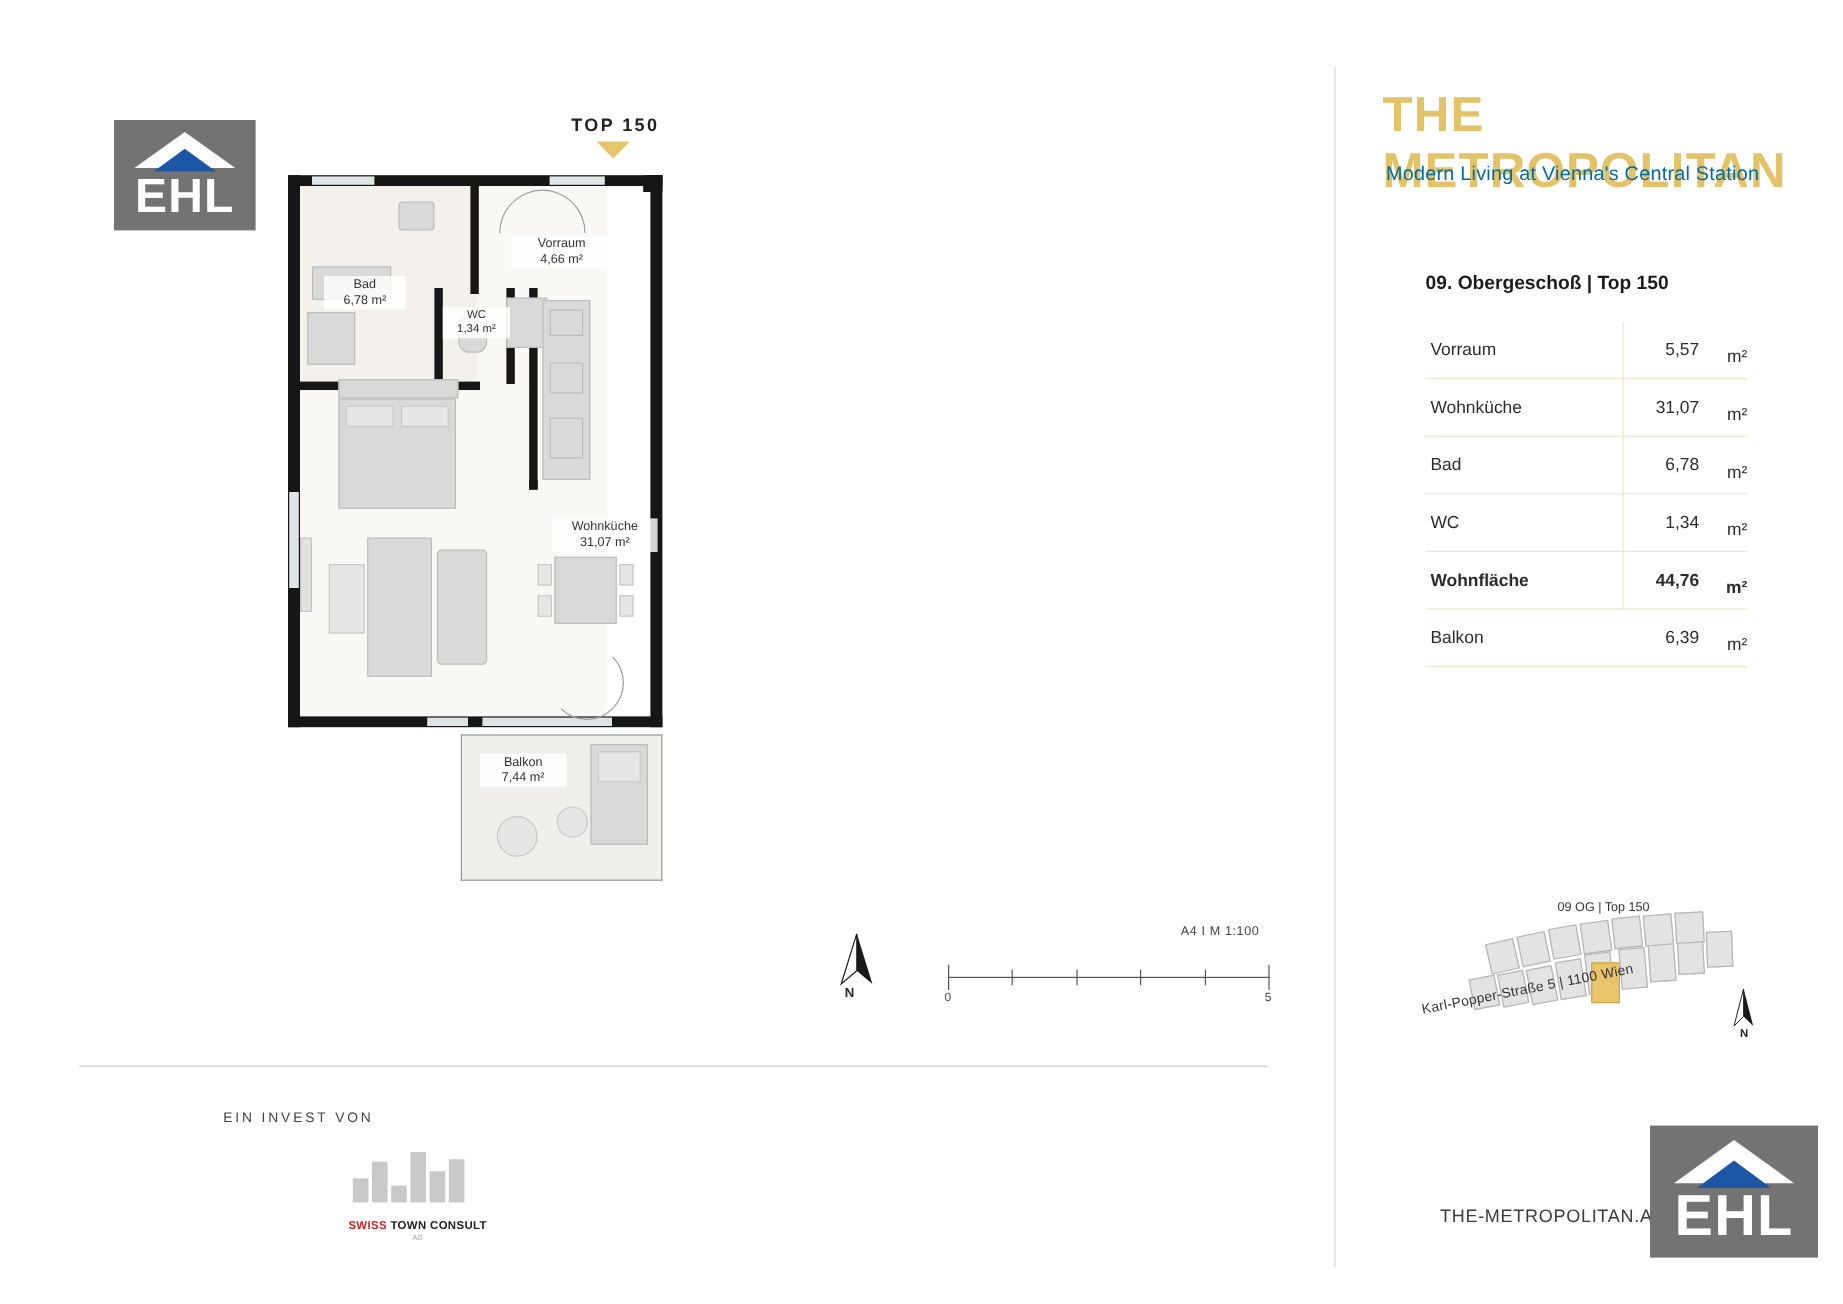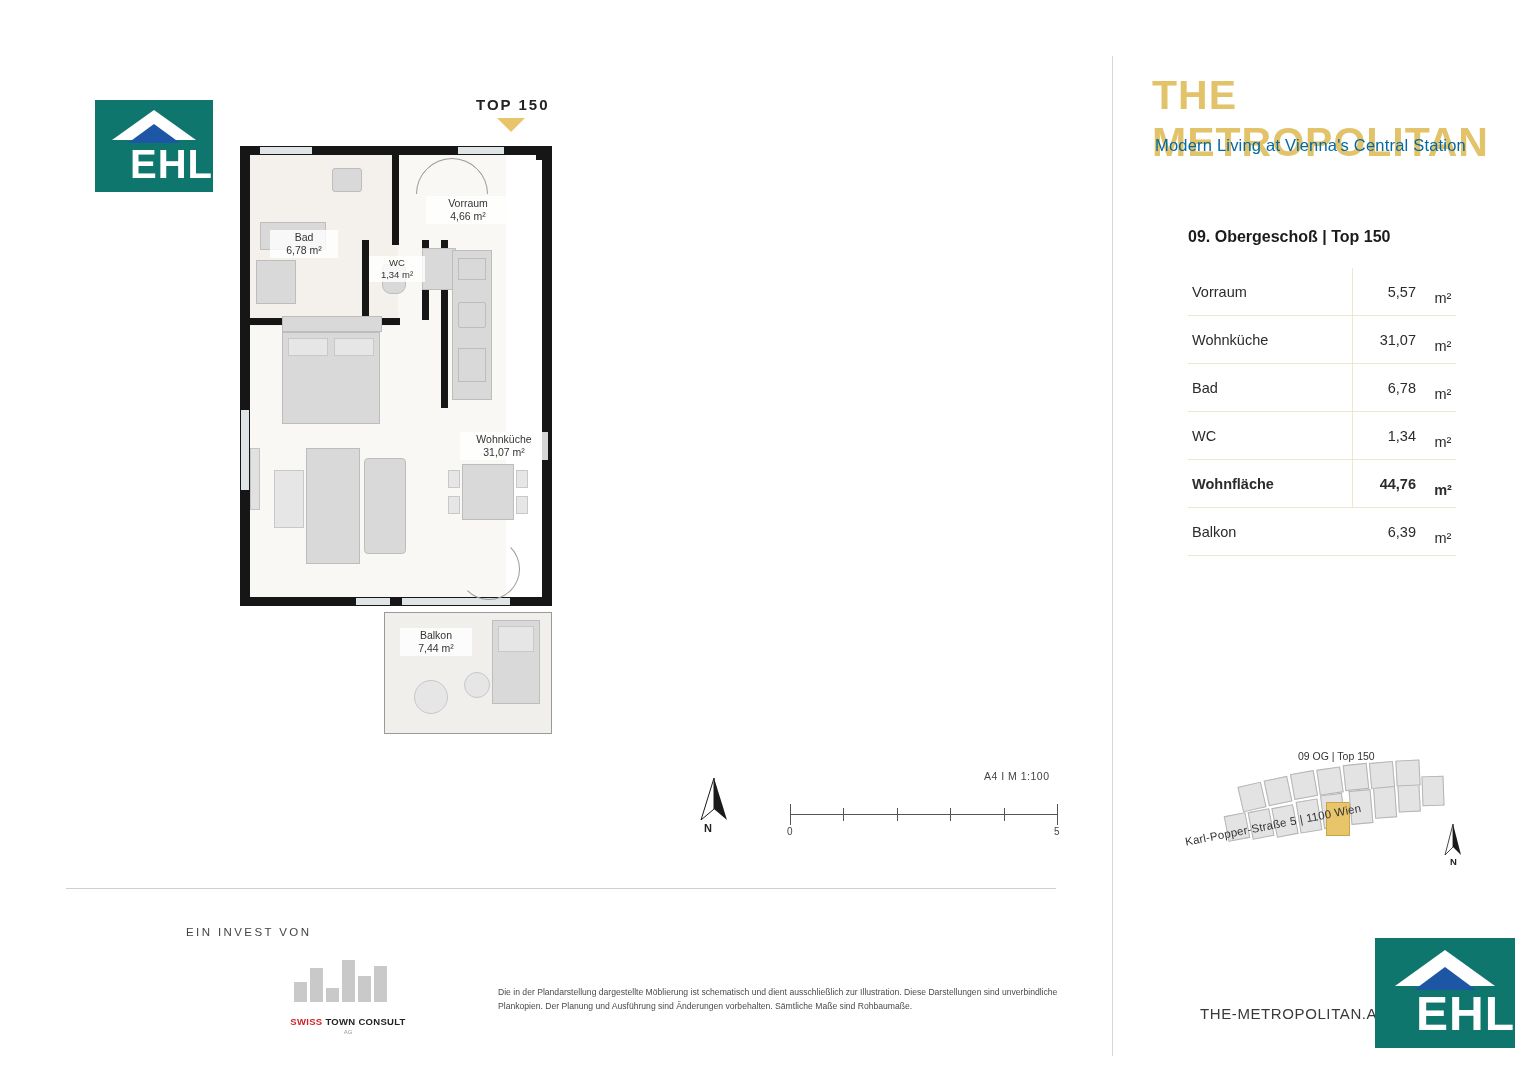--- a/index.html
+++ b/index.html
@@ -16,22 +16,22 @@
 
   
   .vdivider {
     position:absolute; left:1112px; top:56px; width:1px; height:1000px;
     background:#d8d8d8;
   }
 
   
   .ehl-logo {
     position:absolute; width:118px; height:92px;
-    background:#0f766e;
-    display:flex; align-items:flex-end; justify-content:flex-end;
+    background:#737373;
+    display:flex; align-items:flex-end; justify-content:center;
   }
   .ehl-logo .roof {
     position:absolute; top:10px; left:50%; transform:translateX(-50%);
     width:0; height:0;
     border-left:42px solid transparent;
     border-right:42px solid transparent;
     border-bottom:30px solid #ffffff;
   }
   .ehl-logo .roof-inner {
     position:absolute; top:24px; left:50%; transform:translateX(-50%);
@@ -133,21 +133,21 @@
   .area-table { position:absolute; left:1188px; top:268px; width:268px; }
   .area-row {
     display:flex; align-items:center; height:48px;
     border-bottom:1px solid #efe6cf;
     font-size:14.5px; color:#2b2b2b;
   }
   .area-row:last-child { border-bottom:1px solid #efe6cf; }
   .area-name { flex:1 1 auto; padding-left:4px; }
   .vsep { position:absolute; left:1352px; top:268px; width:1px; height:240px; background:#efe6cf; }
   .area-val { width:72px; text-align:right; padding-right:6px; }
-  .area-unit { width:34px; text-align:center; padding-left:8px;margin-top:12px; }
+  .area-unit { width:34px; text-align:right; padding-left:8px;margin-top:12px; }
   .area-row.total { font-weight:bold; }
 
   
   .keyplan { position:absolute; left:1180px; top:740px; width:330px; height:150px; }
   .keyplan-title { position:absolute; left:118px; top:10px; font-size:10.5px; color:#333; }
   .kp-unit { position:absolute; background:#e3e3e3; border:1px solid #b5b5b5; }
   .kp-unit.hl { background:#e8c56a; border-color:#c8a646; }
   .kp-street {
     position:absolute; left:4px; top:96px; width:260px;
     font-size:11.5px; color:#333; transform:rotate(-11deg); transform-origin:left top;
@@ -298,21 +298,20 @@
       <i style="left:80px;width:13px;height:26px;"></i>
       <i style="left:96px;width:13px;height:36px;"></i>
     </div>
     <div class="stc-text">
       <span class="red">SWISS</span>
       <span>TOWN CONSULT</span>
     </div>
     <div class="stc-sub">AG</div>
   </div>
 
-  <div class="disclaimer">Die in der Plandarstellung dargestellte Möblierung ist schematisch und dient ausschließlich zur Illustration. Diese Darstellungen sind unverbindliche Plankopien. Der Planung und Ausführung sind Änderungen vorbehalten. Sämtliche Maße sind Rohbaumaße.</div>
 
   <div class="brand-title">THE METROPOLITAN</div>
   <div class="brand-sub">Modern Living at Vienna's Central Station</div>
 
   <div class="panel-heading">09. Obergeschoß | Top 150</div>
 
   <div class="vsep"></div>
   <div class="area-table">
     <div class="area-row">
       <div class="area-name">Vorraum</div>

